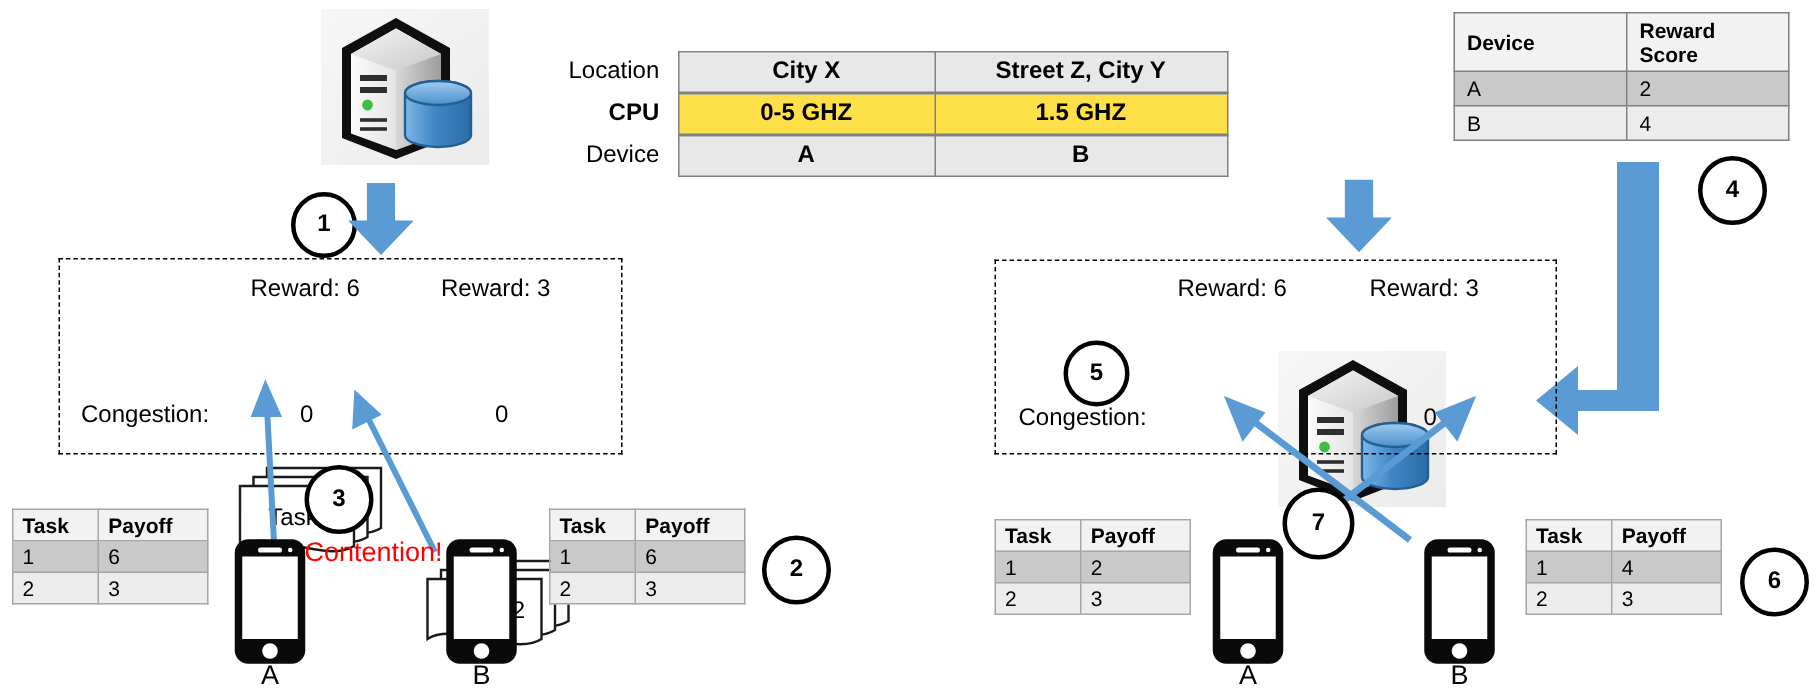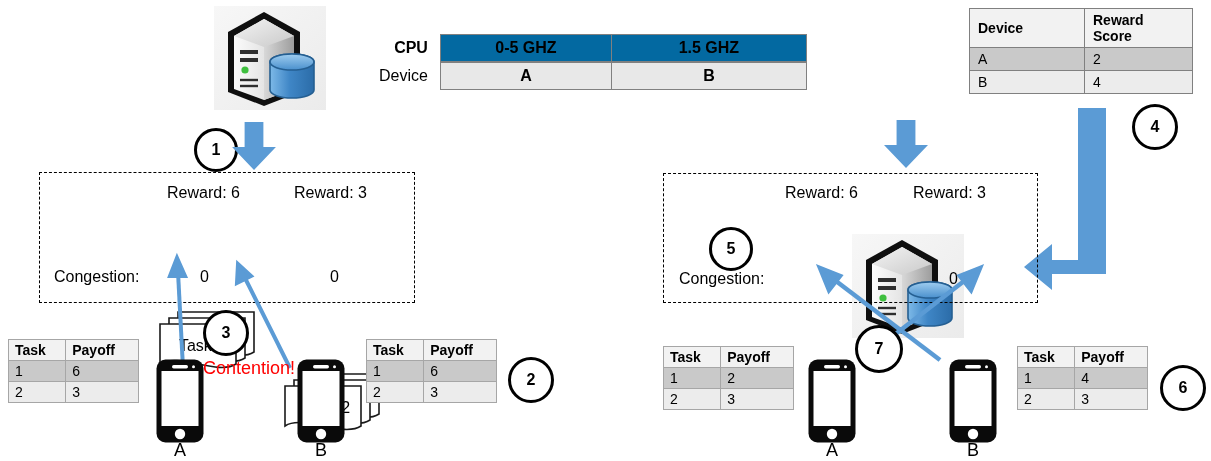--- a/index.html
+++ b/index.html
@@ -28,21 +28,21 @@
         font-weight:normal;color:#000;}
   table.t th{font-weight:bold;background:#f2f2f2;}
   .row-dark td{background:#c9c9c9;}
   .row-light td{background:#ececec;}
 
   
   table.pt{border-collapse:collapse;}
   table.pt td{border:1px solid #808080;font-size:16px;font-weight:bold;text-align:center;
         padding:4px 14px;color:#000;}
   .pt-l td{background:#e8e8e8;}
-  .pt-d td{background:#0369a1;}
+  .pt-d td{background:#fde047;}
   .plabel{font-size:16px;text-align:right;}
 
   
   table.qt{border-collapse:collapse;}
   table.qt td,table.qt th{border:1px solid #808080;font-size:14px;padding:3px 8px;text-align:left;color:#000;}
   table.qt th{font-weight:bold;background:#f2f2f2;}
 
   
   .server{position:relative;}
   
@@ -246,20 +246,33 @@
     </table>
 
   <div class="abs circ" style="left:508px;top:357px;width:40px;height:40px;">
     <span>2</span>
   </div>
 
 
   <div class="abs" style="left:378px;top:34px;">
     <table style="border-collapse:collapse;">
       <tbody>
+          <tr>
+        <td class="txt plabel" style="padding-right:12px;">Location</td>
+        <td style="padding:0;">
+          <table class="pt">
+                <tbody>
+                  <tr class="pt-l">
+            <td style="width:142px;">City X</td>
+            <td style="width:166px;">Street Z, City Y</td>
+          </tr>
+                </tbody>
+              </table>
+        </td>
+      </tr>
       <tr>
         <td class="txt plabel" style="padding-right:12px;font-weight:bold;">CPU</td>
         <td style="padding:0;">
           <table class="pt">
                 <tbody>
                   <tr class="pt-d">
             <td style="width:142px;">0-5 GHZ</td>
             <td style="width:166px;">1.5 GHZ</td>
           </tr>
                 </tbody>

